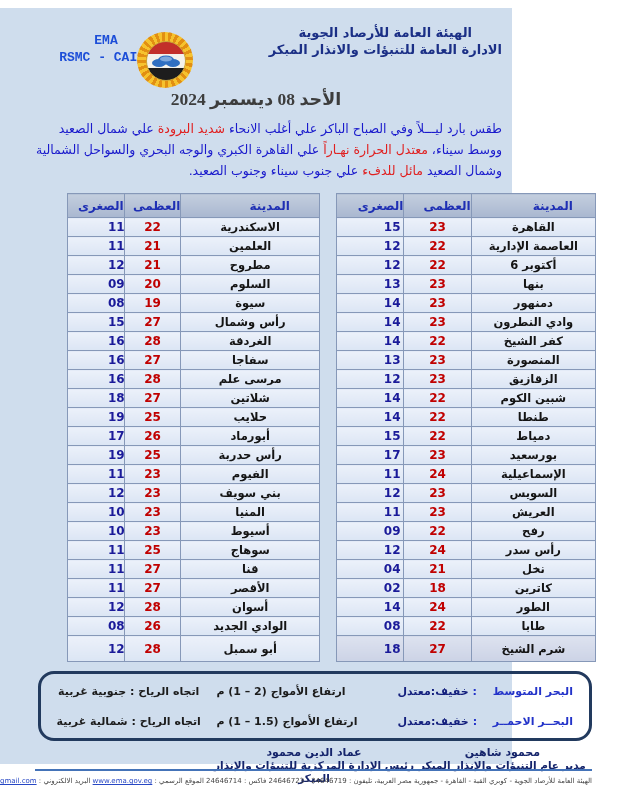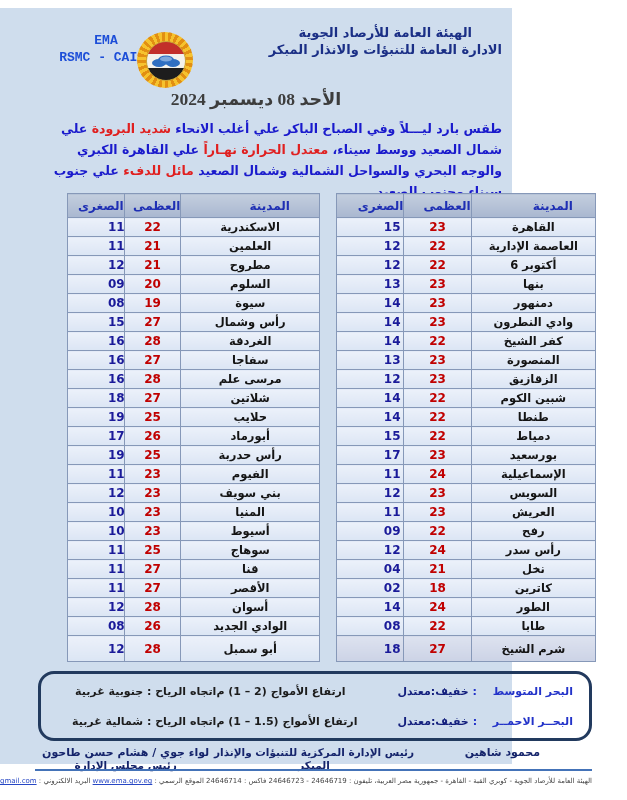--- a/index.html
+++ b/index.html
@@ -39,21 +39,21 @@
   }
   .date{
     position:absolute;top:73px;left:0;width:100%;text-align:center;direction:rtl;
     color:#3d3d3d;font-weight:bold;font-size:17.5px;
     font-family:"Liberation Serif","DejaVu Sans",serif;
     margin-top:8px;
   }
   
   .forecast{
     position:absolute;top:110px;right:10px;left:36px;margin:0;
-    direction:rtl;text-align:right;font-weight:bold;font-size:12.5px;line-height:21px;
+    direction:rtl;text-align:right;font-weight:normal;font-size:12.5px;line-height:21px;
   }
   .seg-blue{color:#1a1acc;}
   .seg-red{color:#e02020;}
   
   table.temps{
     position:absolute;top:185px;border-collapse:collapse;table-layout:fixed;
     direction:rtl;border:1.5px solid #7d8fae;
   }
   #table-right{left:336px;width:260px;}
   #table-left{left:67px;width:253px;}
@@ -81,21 +81,21 @@
     border:3px solid #223a5e;border-radius:16px;direction:rtl;
     display:grid;grid-template-columns:31% 37% 32%;grid-template-rows:1fr 1fr;
     align-items:center;padding:2px 0;
   }
   .m-sea{padding-right:16px;text-align:right;font-size:11px;font-weight:bold;white-space:nowrap;}
   .m-sea-name{color:#2333c9;margin-left:12px;}
   .m-sep{color:#2333c9;}
   .m-status{color:#131f7d;text-align:center;}
   .m-waves{text-align:left;font-size:11px;font-weight:bold;color:#1c1c1c;white-space:nowrap;}
   .w-range{direction:ltr;unicode-bidi:isolate;}
-  .m-wind{font-size:11px;font-weight:bold;color:#1c1c1c;white-space:nowrap;}
+  .m-wind{text-align:center;font-size:11px;font-weight:bold;color:#1c1c1c;white-space:nowrap;}
   
   .signatures{
     position:absolute;left:38px;top:738px;width:552px;direction:rtl;
     display:grid;grid-template-columns:1fr 1.15fr 1fr;
   }
   .sig{text-align:center;color:#15246b;font-weight:bold;direction:rtl;}
   .sig-name{font-size:11px;line-height:13px;}
   .sig-title{font-size:10.5px;line-height:13px;}
   
   .rule{
@@ -409,25 +409,23 @@
       <div class="m-waves"><span>ارتفاع الأمواج </span><span class="w-range">(1 – 2)</span><span> م</span></div>
       <div class="m-wind">اتجاه الرياح : جنوبية غربية</div>
       <div class="m-sea"><span class="m-sea-name">البحــر الاحمــر</span><span class="m-sep"> : </span><span class="m-status">خفيف:معتدل</span></div>
       <div class="m-waves"><span>ارتفاع الأمواج </span><span class="w-range">(1 – 1.5)</span><span> م</span></div>
       <div class="m-wind">اتجاه الرياح : شمالية غربية</div>
     </div>
 
   <div class="signatures" id="signatures">
       <div class="sig">
         <div class="sig-name">محمود شاهين</div>
+        <div class="sig-title">مدير عام التنبؤات والإنذار المبكر</div>
       </div>
       <div class="sig">
+        <div class="sig-name">عماد الدين محمود</div>
         <div class="sig-title">رئيس الإدارة المركزية للتنبؤات والإنذار المبكر</div>
-      </div>
-      <div class="sig">
-        <div class="sig-name">لواء جوي / هشام حسن طاحون</div>
-        <div class="sig-title">رئيس مجلس الإدارة</div>
       </div>
     </div>
 </div>
 
 <div class="rule"></div>
 <div class="contact" id="contact"><span>الهيئة العامة للأرصاد الجوية - كوبري القبة - القاهرة - جمهورية مصر العربية، تليفون : 24646719 - 24646723 فاكس : 24646714 الموقع الرسمي : </span><a href="#">www.ema.gov.eg</a><span> البريد الالكتروني : </span><a href="#">egyption.met.analysis@gmail.com</a></div>
 
 </body></html>

